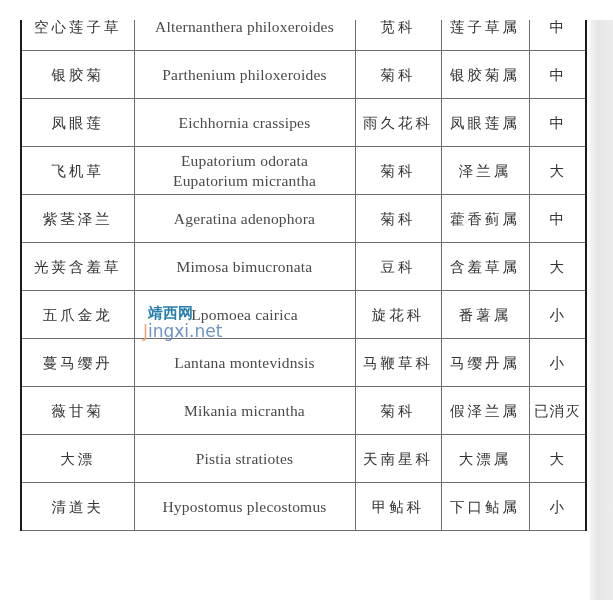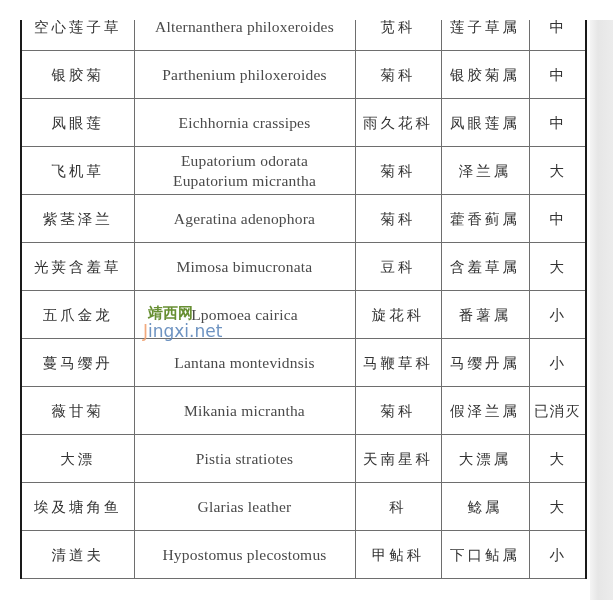--- a/index.html
+++ b/index.html
@@ -81,21 +81,21 @@
       height: 34px;
       pointer-events: none;
     }
     .wm-cn {
       position: absolute;
       left: 5px;
       top: 0px;
       font-family: "DejaVu Sans", sans-serif;
       font-size: 15px;
       font-weight: bold;
-      color: #4d7c0f;
+      color: #0369a1;
       opacity: 0.85;
       letter-spacing: 0px;
     }
     .wm-en {
       position: absolute;
       left: 0px;
       top: 17px;
       font-family: "DejaVu Sans", sans-serif;
       font-size: 17px;
       color: #5f88bb;
@@ -187,27 +187,20 @@
           <td class="cn level extinct">已消灭</td>
         </tr>
         <tr>
           <td class="cn">大漂</td>
           <td class="latin">Pistia stratiotes</td>
           <td class="cn">天南星科</td>
           <td class="cn">大漂属</td>
           <td class="cn level">大</td>
         </tr>
         <tr>
-          <td class="cn">埃及塘角鱼</td>
-          <td class="latin">Glarias leather</td>
-          <td class="cn">科</td>
-          <td class="cn">鲶属</td>
-          <td class="cn level">大</td>
-        </tr>
-        <tr>
           <td class="cn">清道夫</td>
           <td class="latin">Hypostomus plecostomus</td>
           <td class="cn">甲鲇科</td>
           <td class="cn">下口鲇属</td>
           <td class="cn level">小</td>
         </tr>
       </tbody>
     </table>
   </div>
 

